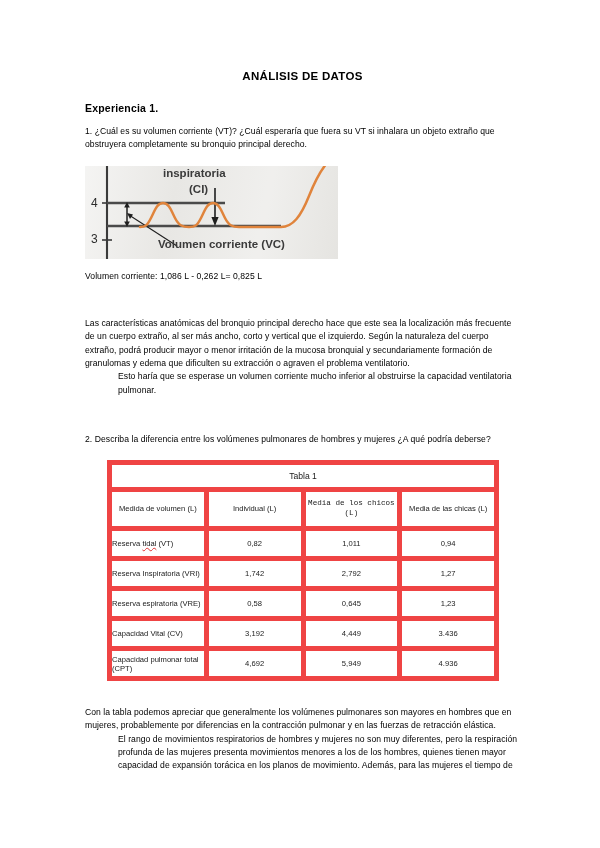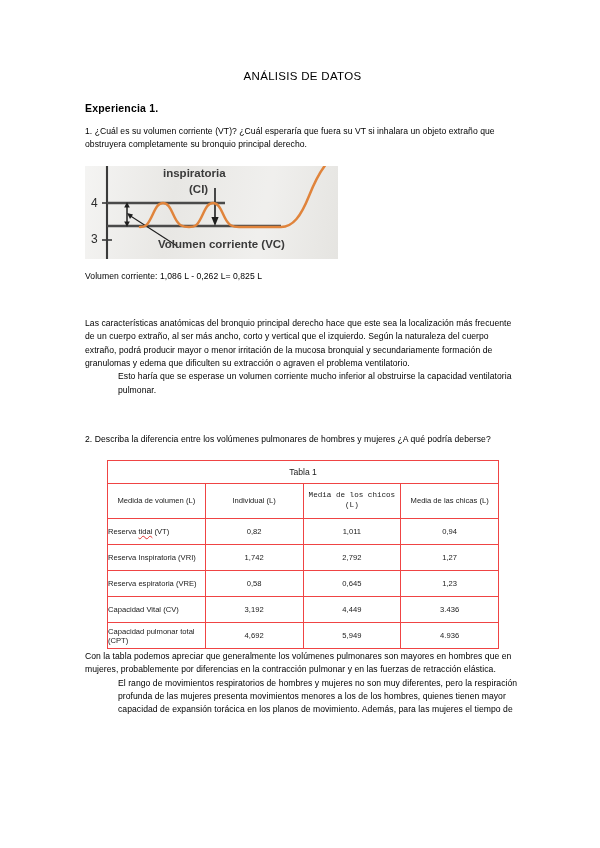--- a/index.html
+++ b/index.html
@@ -17,21 +17,21 @@
   .page {
     position: relative;
     width: 600px;
     height: 848px;
     box-sizing: border-box;
     padding: 60px 80px 0 85px;
   }
   .doc-title {
     text-align: center;
     font-size: 11.5px;
-    font-weight: normal;
+    font-weight: bold;
     letter-spacing: 0.3px;
     margin: 10px 0 0 0;
   }
   .section-heading {
     font-size: 10.5px;
     font-weight: bold;
     margin: 20px 0 0 0;
     letter-spacing: 0.2px;
   }
   .para {
@@ -93,21 +93,21 @@
   .table-wrap {
     margin: 14px 0 0 22px;
     width: 392px;
   }
   table.tabla {
     border-collapse: collapse;
     width: 392px;
     table-layout: fixed;
   }
   table.tabla td, table.tabla th {
-    border: 1px solid #ef4444;
+    border: 5px solid #ef4444;
     padding: 0;
     font-weight: normal;
     color: #1a1a1a;
   }
   .tbl-title-cell {
     text-align: center;
     font-size: 8.6px;
     font-weight: bold;
     height: 22px;
     vertical-align: middle;
@@ -244,16 +244,16 @@
         <tr>
           <td class="tbl-row-label">Capacidad pulmonar total (CPT)</td>
           <td class="tbl-val">4,692</td>
           <td class="tbl-val">5,949</td>
           <td class="tbl-val">4.936</td>
         </tr>
       </tbody>
     </table>
   </div>
 
-  <p class="para" style="margin-top:1px;">Con la tabla podemos apreciar que generalmente los volúmenes pulmonares son mayores en hombres que en mujeres, probablemente por diferencias en la contracción pulmonar y en las fuerzas de retracción elástica.</p>
+  <p class="para" style="margin-top:25px;">Con la tabla podemos apreciar que generalmente los volúmenes pulmonares son mayores en hombres que en mujeres, probablemente por diferencias en la contracción pulmonar y en las fuerzas de retracción elástica.</p>
   <p class="para tight">El rango de movimientos respiratorios de hombres y mujeres no son muy diferentes, pero la respiración profunda de las mujeres presenta movimientos menores a los de los hombres, quienes tienen mayor capacidad de expansión torácica en los planos de movimiento. Además, para las mujeres el tiempo de</p>
 
 </div>
 
 </body></html>

